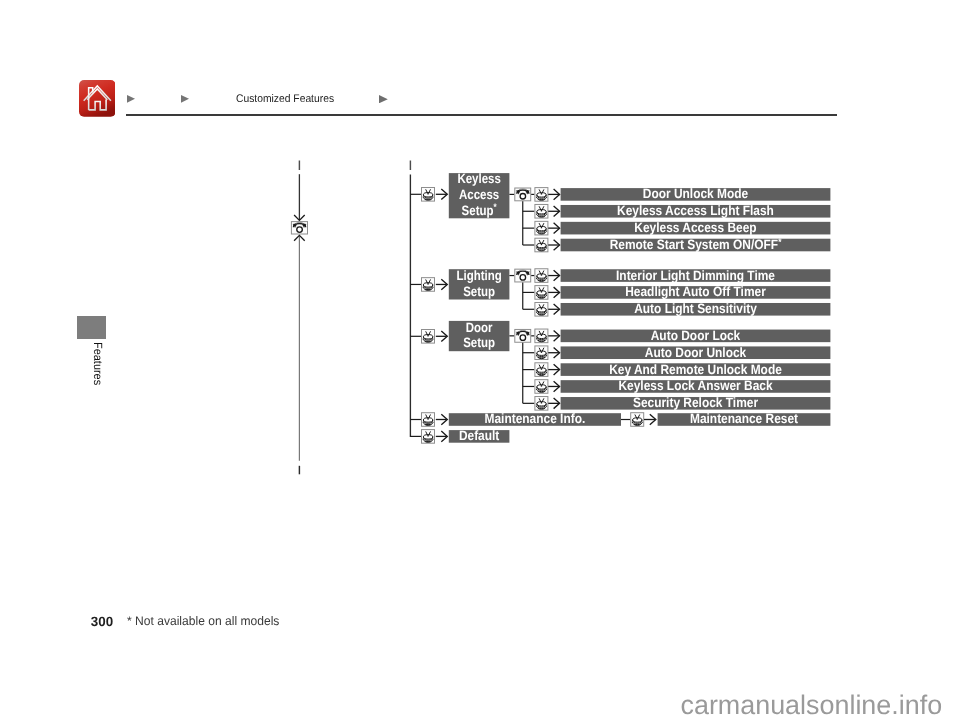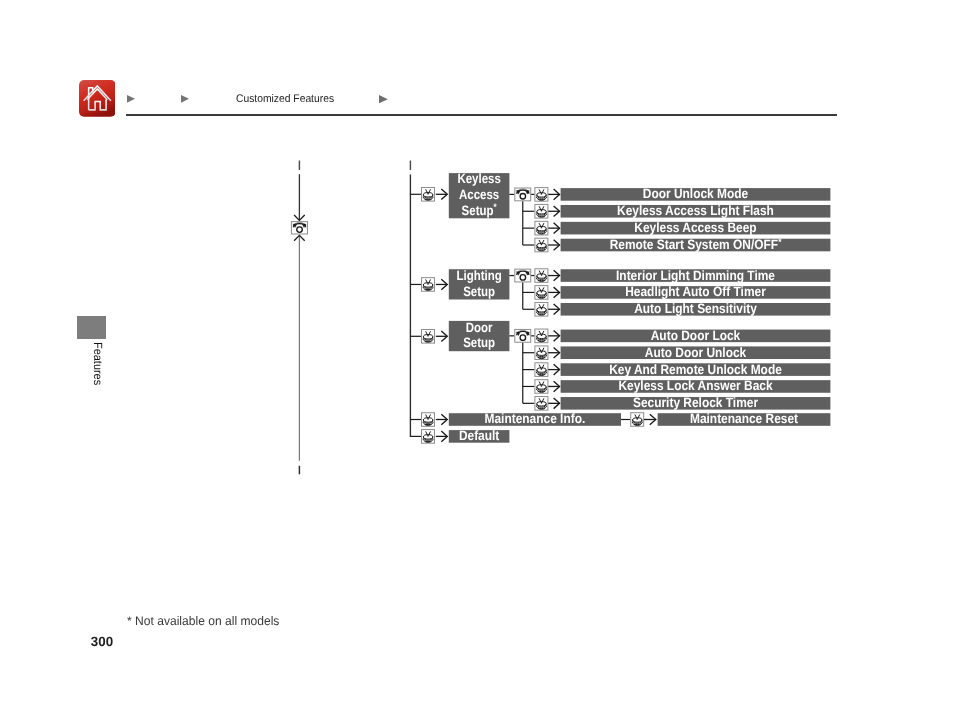--- a/index.html
+++ b/index.html
@@ -16,21 +16,21 @@
   #breadcrumb-text{font-size:11.1px;color:#222;margin:0 -7px 0 2.5px;line-height:12px;
      display:inline-block;transform:scaleX(0.93);transform-origin:left center;white-space:nowrap;}
   #hrule{position:absolute;left:126px;top:114.4px;width:711px;height:1.3px;background:#3a3a3a;}
 
   
   #side-tab{position:absolute;left:77px;top:316.1px;width:28.5px;height:22.9px;background:#7d7d7d;}
   #side-label{position:absolute;left:103.2px;top:342.2px;font-size:11.9px;color:#111;line-height:11.9px;
      white-space:nowrap;transform-origin:0 0;transform:rotate(90deg) scale(0.92,1);}
 
   
-  #page-num{position:absolute;left:90.8px;top:614.6px;font-size:13.4px;font-weight:bold;color:#1f1f1f;line-height:13px;margin-top:20px;}
+  #page-num{position:absolute;left:90.8px;top:614.6px;font-size:13.4px;font-weight:bold;color:#1f1f1f;line-height:13px;}
   #footnote{position:absolute;left:127.2px;top:614.6px;font-size:12.5px;color:#3a3a3a;line-height:12.5px;
      display:inline-block;transform:scaleX(0.966);transform-origin:left top;white-space:nowrap;}
   #watermark{position:absolute;left:680.5px;top:692px;font-size:26.9px;color:#9a9a9a;line-height:27px;white-space:nowrap;}
 
   
   #diagram{position:absolute;left:0;top:0;width:960px;height:722px;}
 </style>
 </head>
 <body>
 
@@ -72,20 +72,21 @@
         <path d="M0 0 L8.8 4.15 L0 8.3 Z" fill="#6e6e6e"></path>
       </svg>
   </div>
   <div id="hrule"></div>
 
   <div id="side-tab"></div>
   <div id="side-label">Features</div>
 
   <div id="page-num">300</div>
   <div id="footnote">* Not available on all models</div>
+  <div id="watermark">carmanualsonline.info</div>
 
   <svg id="diagram" viewBox="0 0 960 722">
       <g>
         <line x1="299.4" y1="160.5" x2="299.4" y2="170" stroke="#4d4d4d" stroke-width="1.45"></line>
         <line x1="299.4" y1="174.2" x2="299.4" y2="220.3" stroke="#333333" stroke-width="1.3"></line>
         <path d="M294.09999999999997 215 L299.4 220.4 L304.7 215" fill="none" stroke="#1a1a1a" stroke-width="1.35" stroke-linejoin="miter"></path>
         <g>
           <rect x="291.4" y="221.60000000000002" width="16.1" height="12.4" fill="#fdfdfd" stroke="#8e8e8e" stroke-width="1"></rect>
           <path d="M293.40 227.20 C293.40 222.30 305.70 222.30 305.70 227.20" fill="none" stroke="#1a1a1a" stroke-width="1.35" stroke-linecap="butt"></path>
           <path d="M292.95 224.00 L295.05 227.60 L296.75 224.40 Z" fill="#1a1a1a" stroke="#1a1a1a" stroke-width="0.30" stroke-linejoin="miter"></path>

